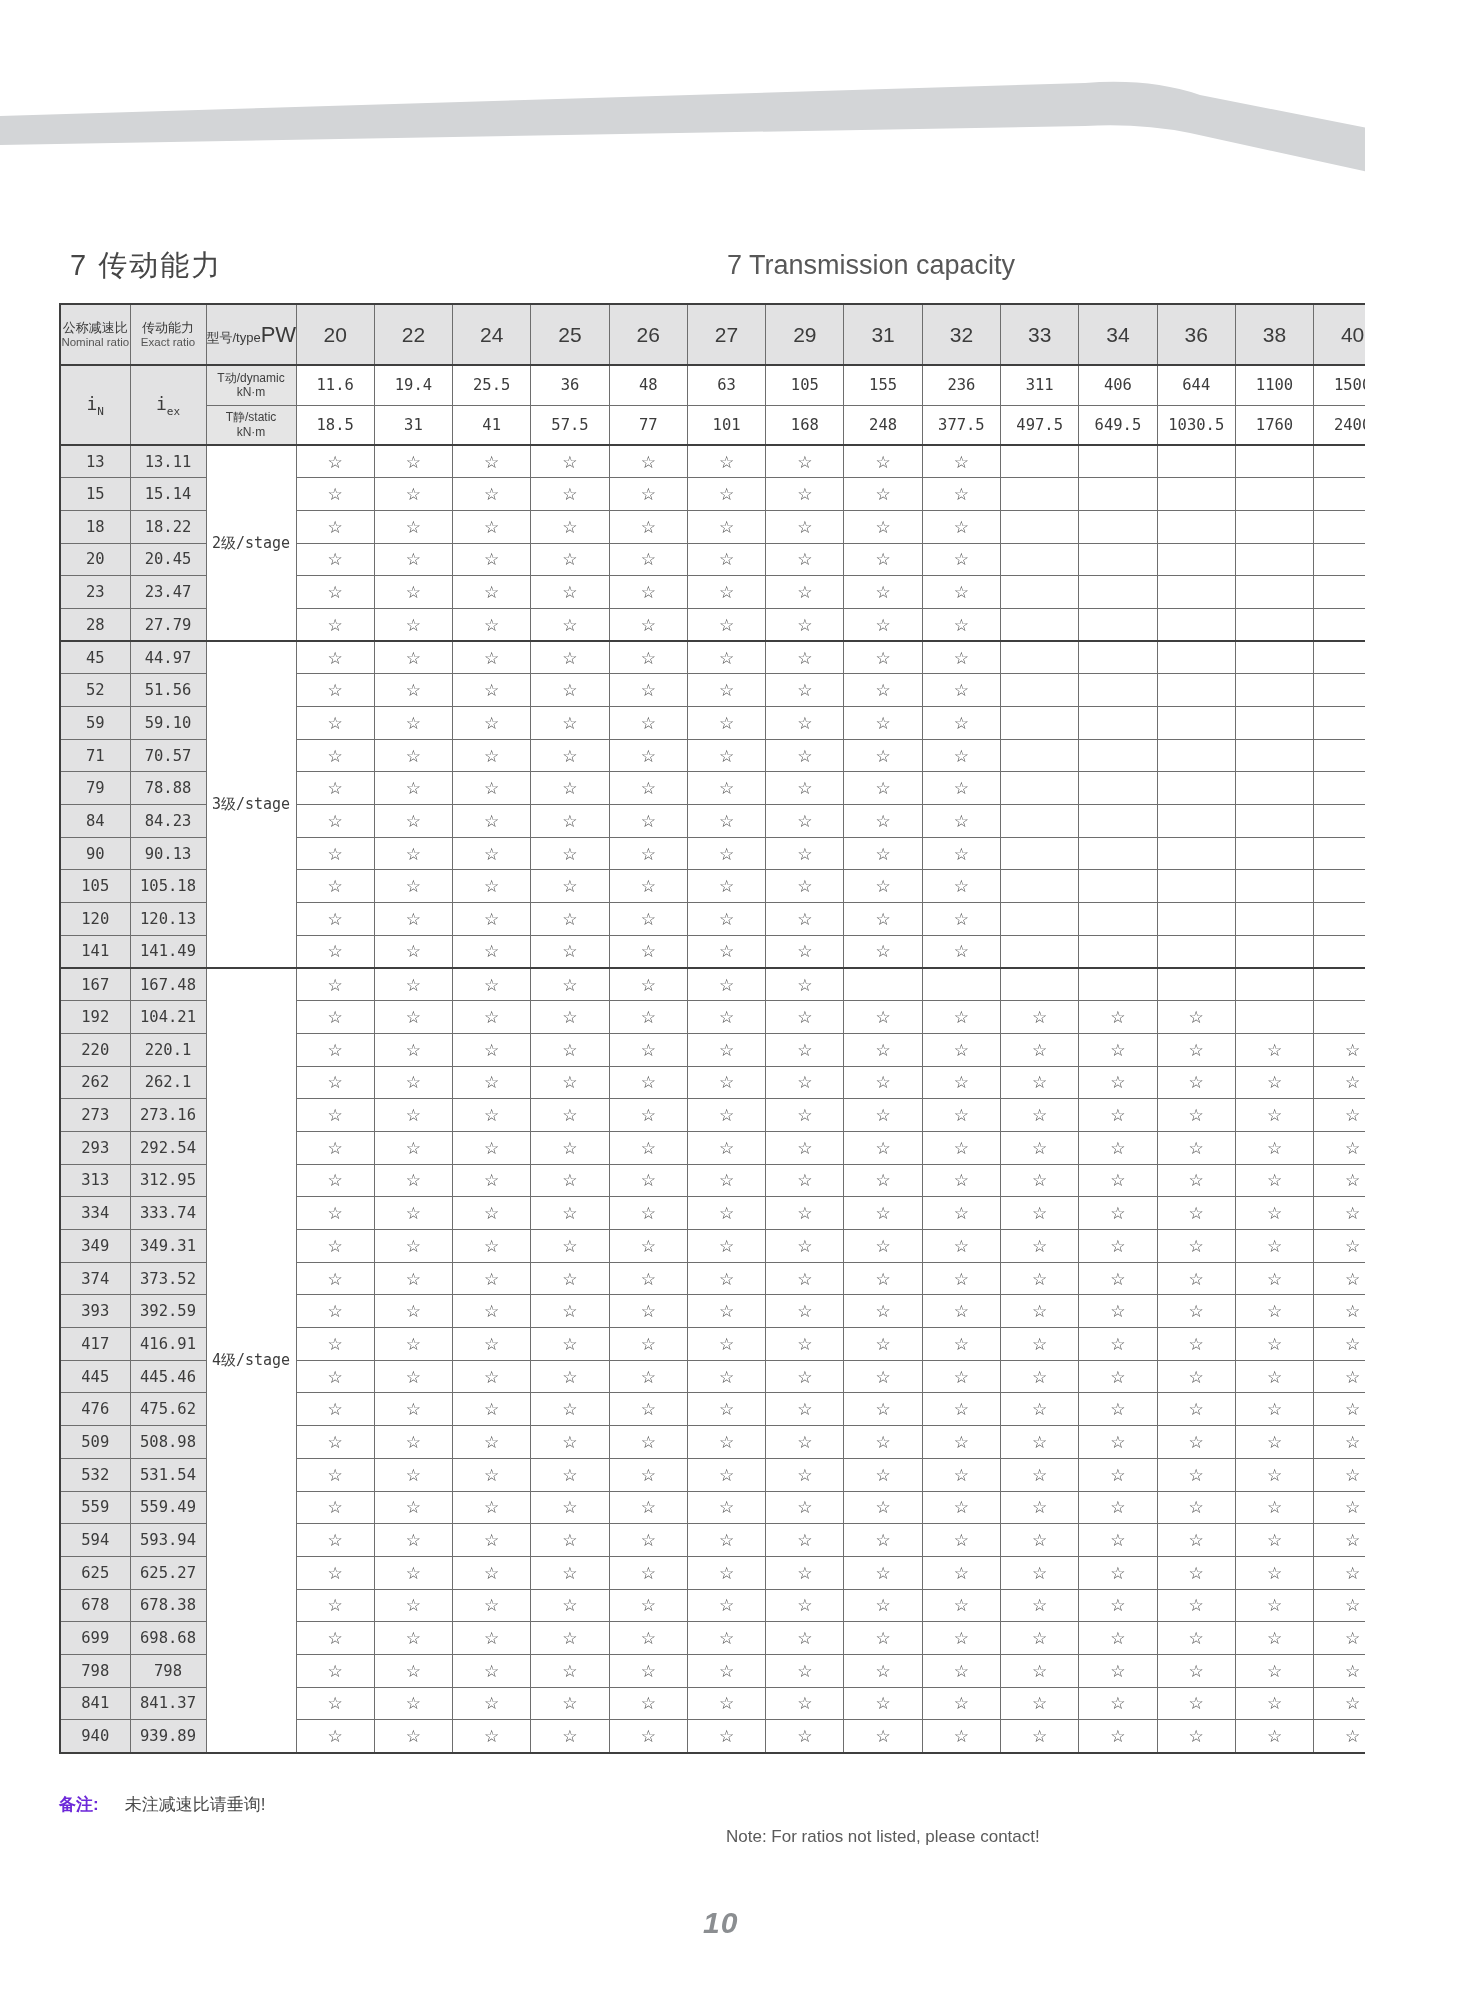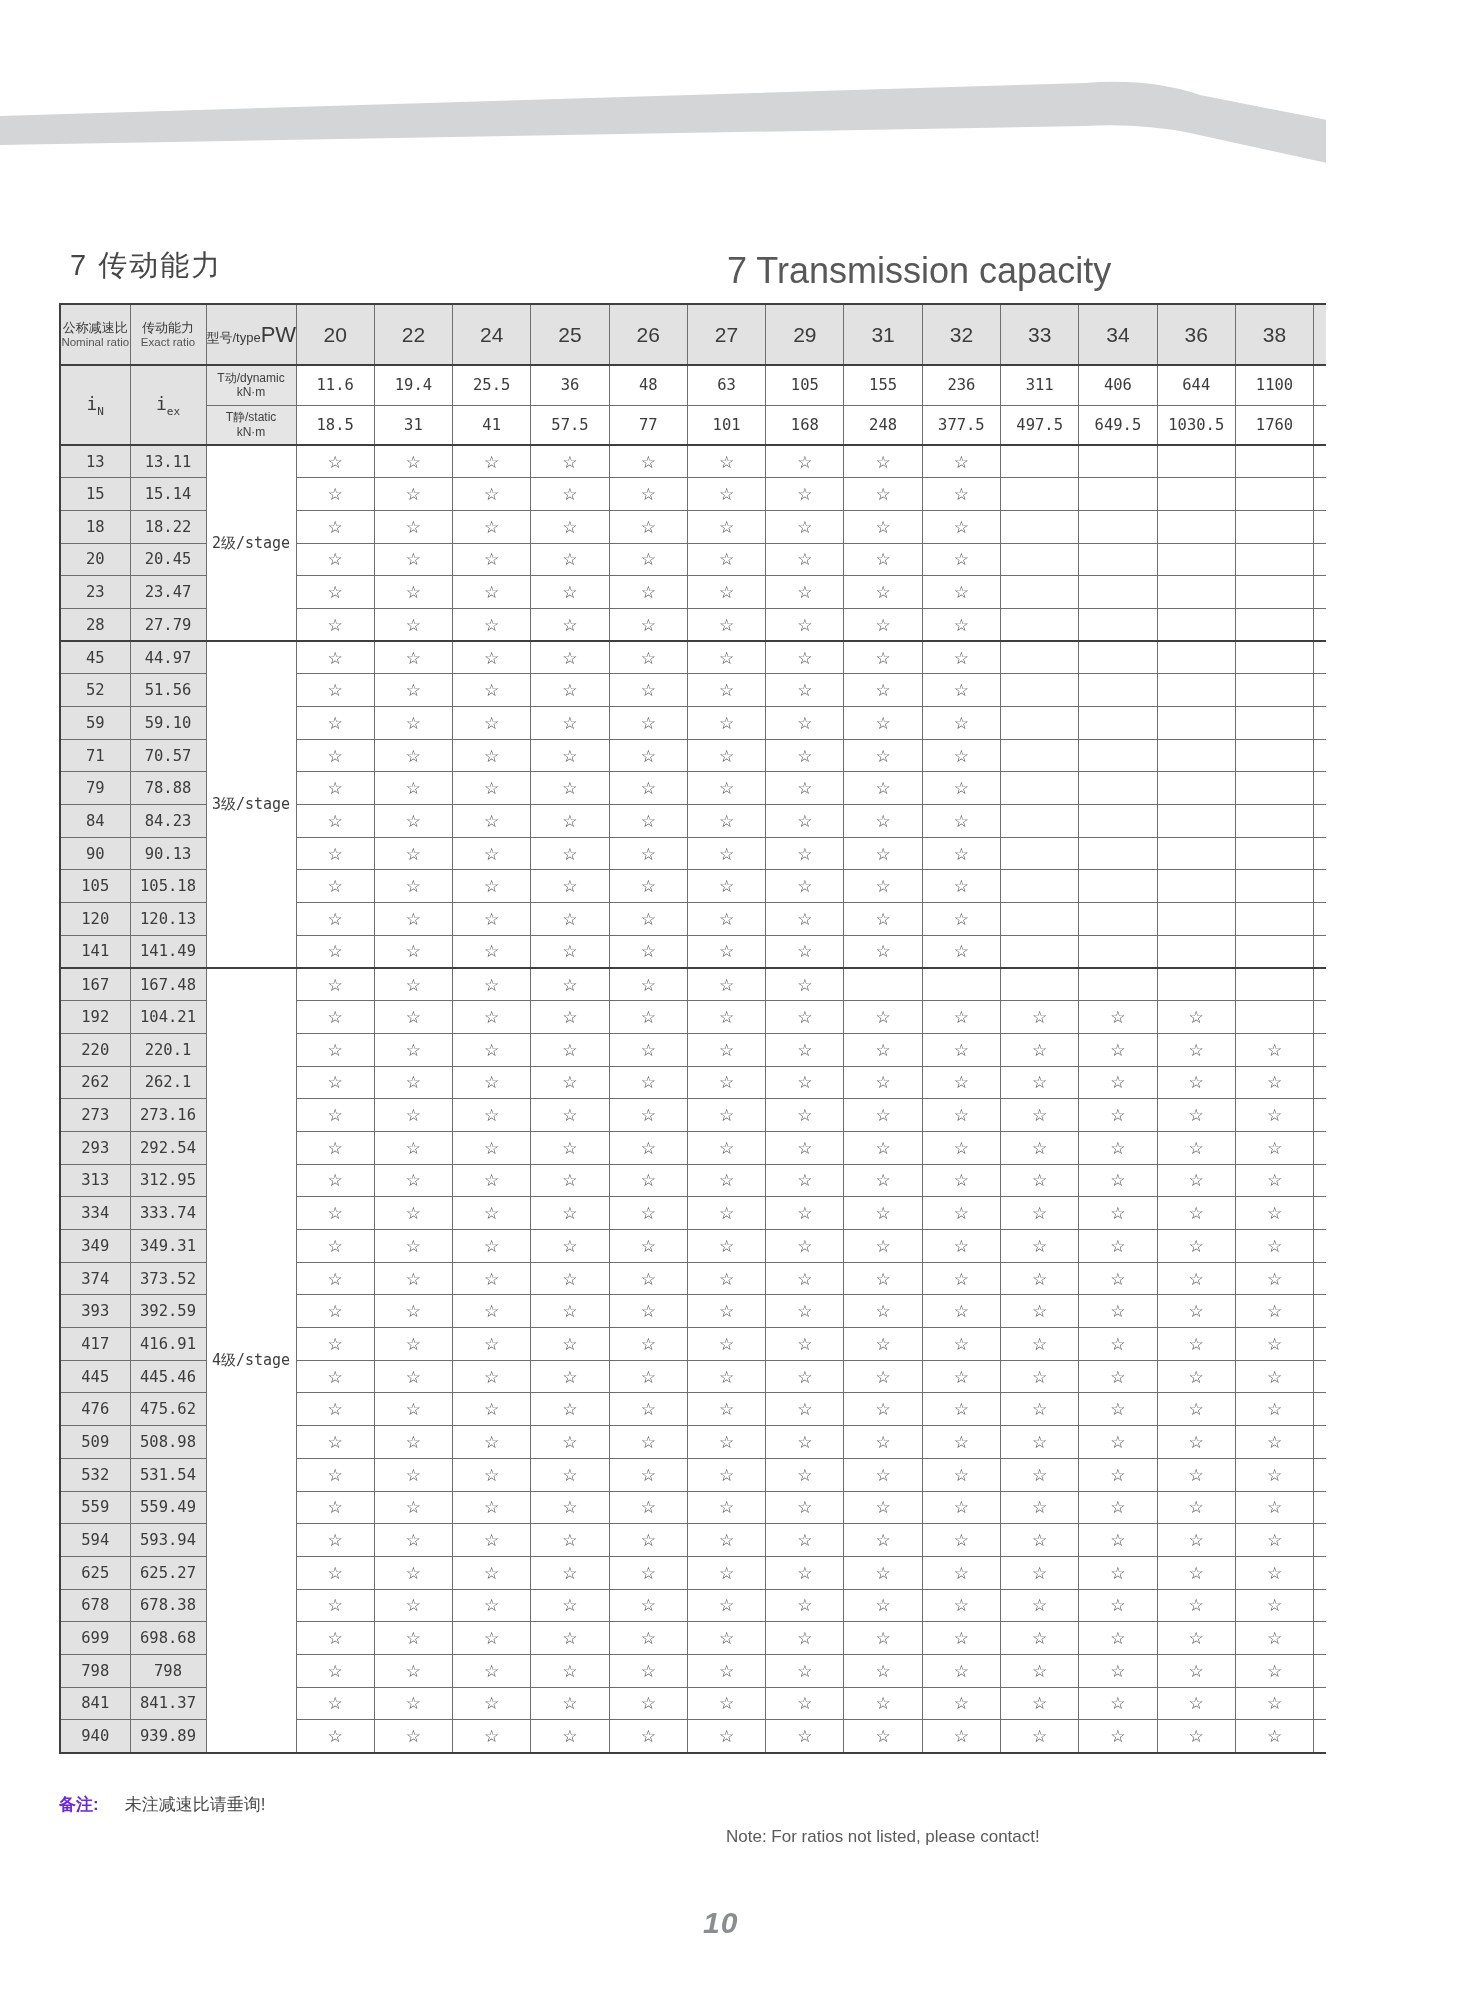--- a/index.html
+++ b/index.html
@@ -1,26 +1,26 @@
 <!DOCTYPE html>
 <html><head>
 <meta charset="utf-8">
 <style>
   html,body{margin:0;padding:0;background:#ffffff;}
   .page{
     position:relative;width:1326px;height:2000px;background:#ffffff;
-    font-family:"Liberation Sans",sans-serif;color:#3a3a3a;overflow:hidden;
+    font-family:"Liberation Sans",sans-serif;color:#3a3a3a;overflow:hidden;padding-left:39px;
   }
   .band-svg{position:absolute;left:0;top:0;}
   .title-zh{
     position:absolute;left:70px;top:246px;font-size:29px;letter-spacing:2px;
     color:#464646;font-family:"Liberation Sans",sans-serif;
   }
   .title-en{
-    position:absolute;left:727px;top:250px;font-size:36px;color:#585858;
+    position:absolute;left:727px;top:250px;font-size:27px;color:#585858;
     font-family:"Liberation Sans",sans-serif;letter-spacing:0px;
   }
   table.cap{
     position:absolute;left:59px;top:303px;width:1334px;
     border-collapse:collapse;table-layout:fixed;
     border:2px solid #3f3f3f;
   }
   table.cap th,table.cap td{
     border:1px solid #6e6e6e;text-align:center;vertical-align:middle;
     padding:0;font-weight:normal;overflow:hidden;white-space:nowrap;

